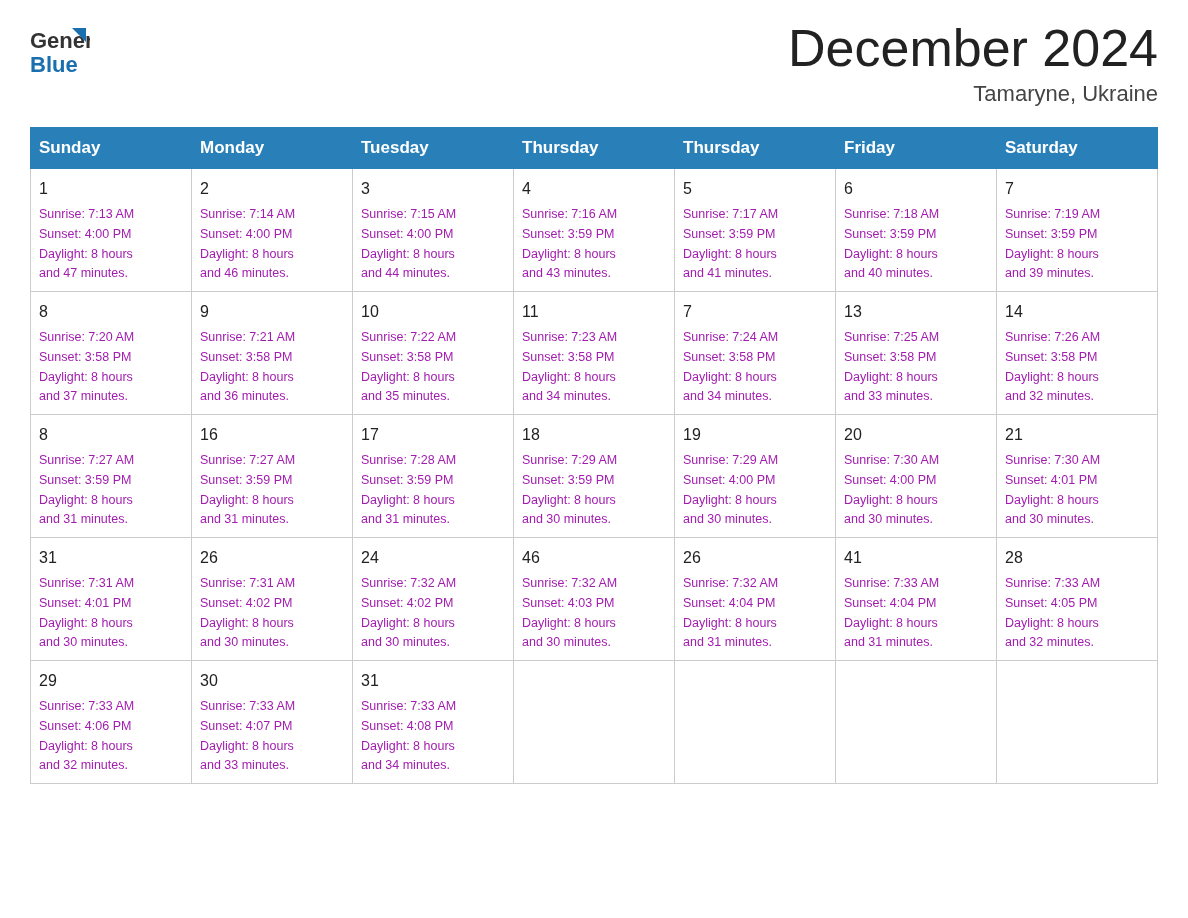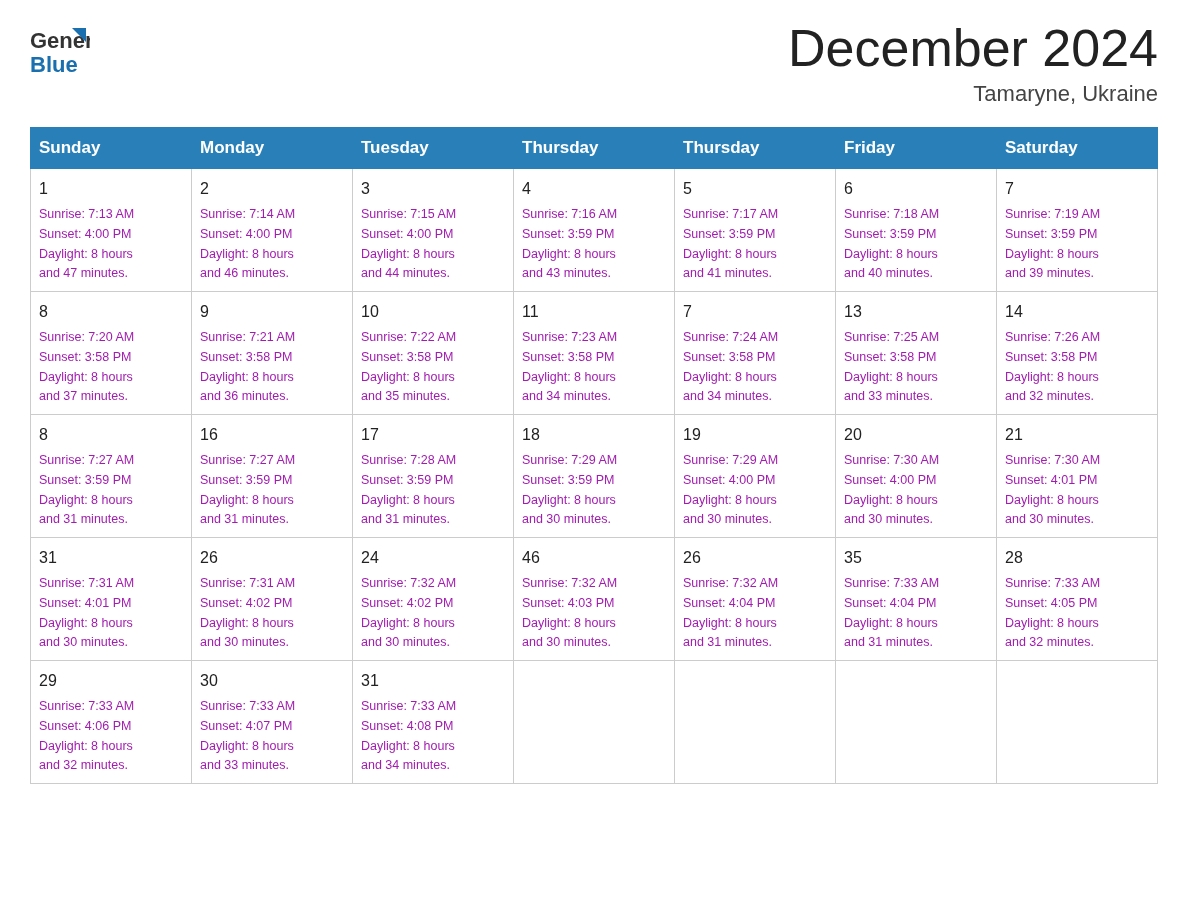--- a/index.html
+++ b/index.html
@@ -348,21 +348,21 @@
         <td>
           <span class="day-num">26</span>
           <span class="day-info">
             Sunrise: 7:32 AM<br>
             Sunset: 4:04 PM<br>
             Daylight: 8 hours<br>
             and 31 minutes.
           </span>
         </td>
         <td>
-          <span class="day-num">35</span>
+          <span class="day-num">41</span>
           <span class="day-info">
             Sunrise: 7:33 AM<br>
             Sunset: 4:04 PM<br>
             Daylight: 8 hours<br>
             and 31 minutes.
           </span>
         </td>
         <td>
           <span class="day-num">28</span>
           <span class="day-info">

